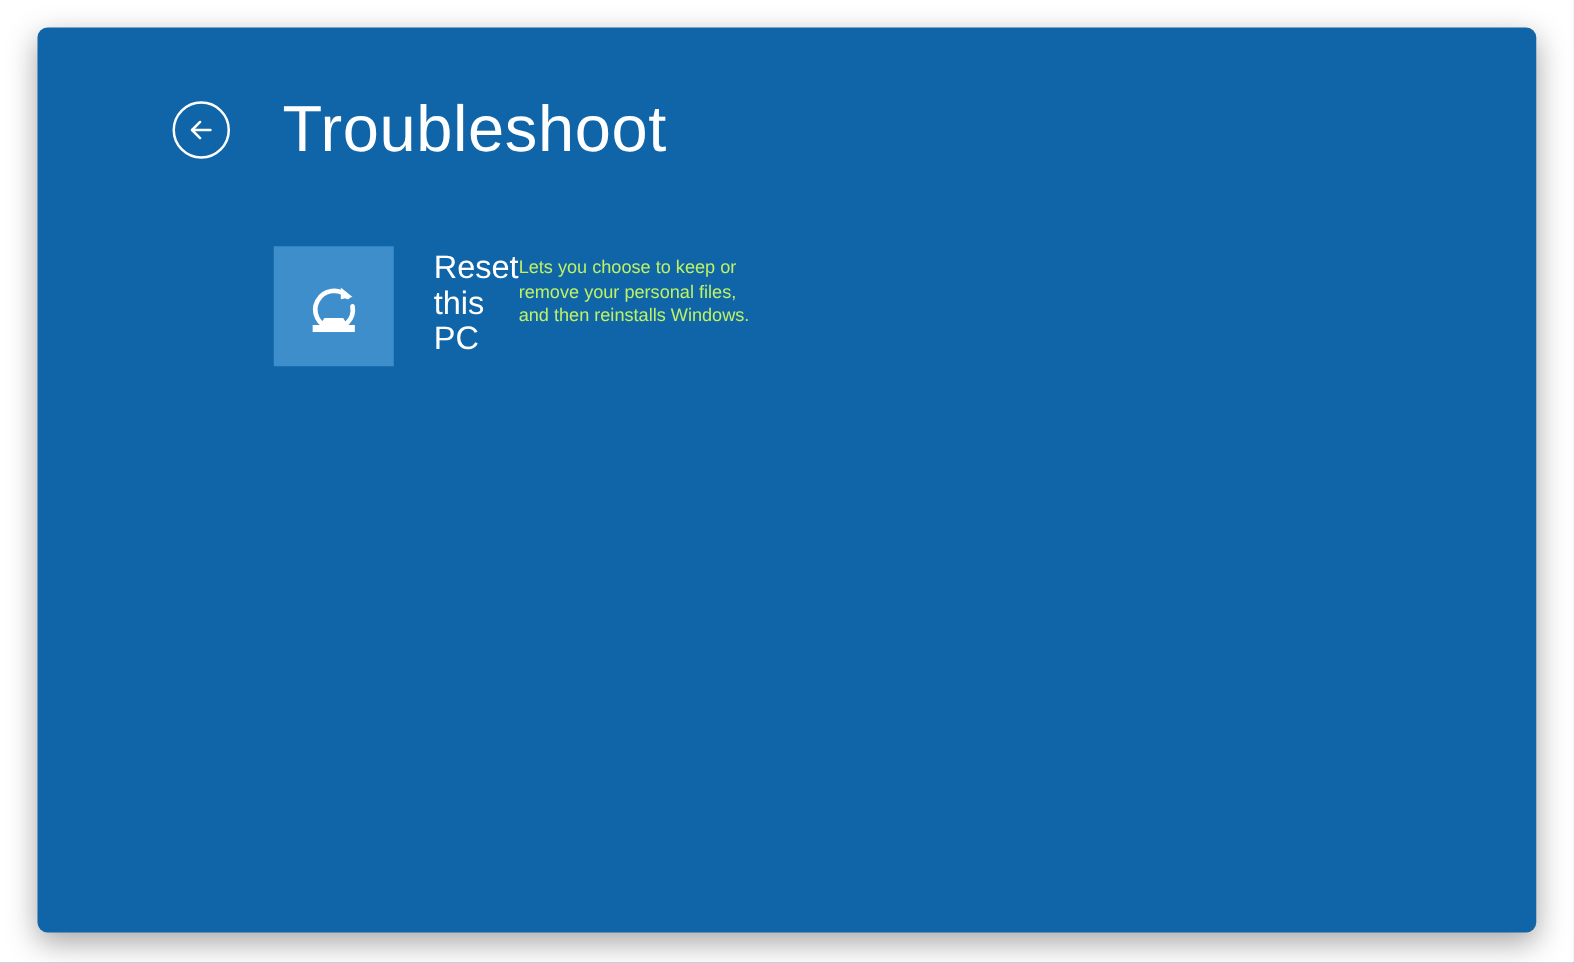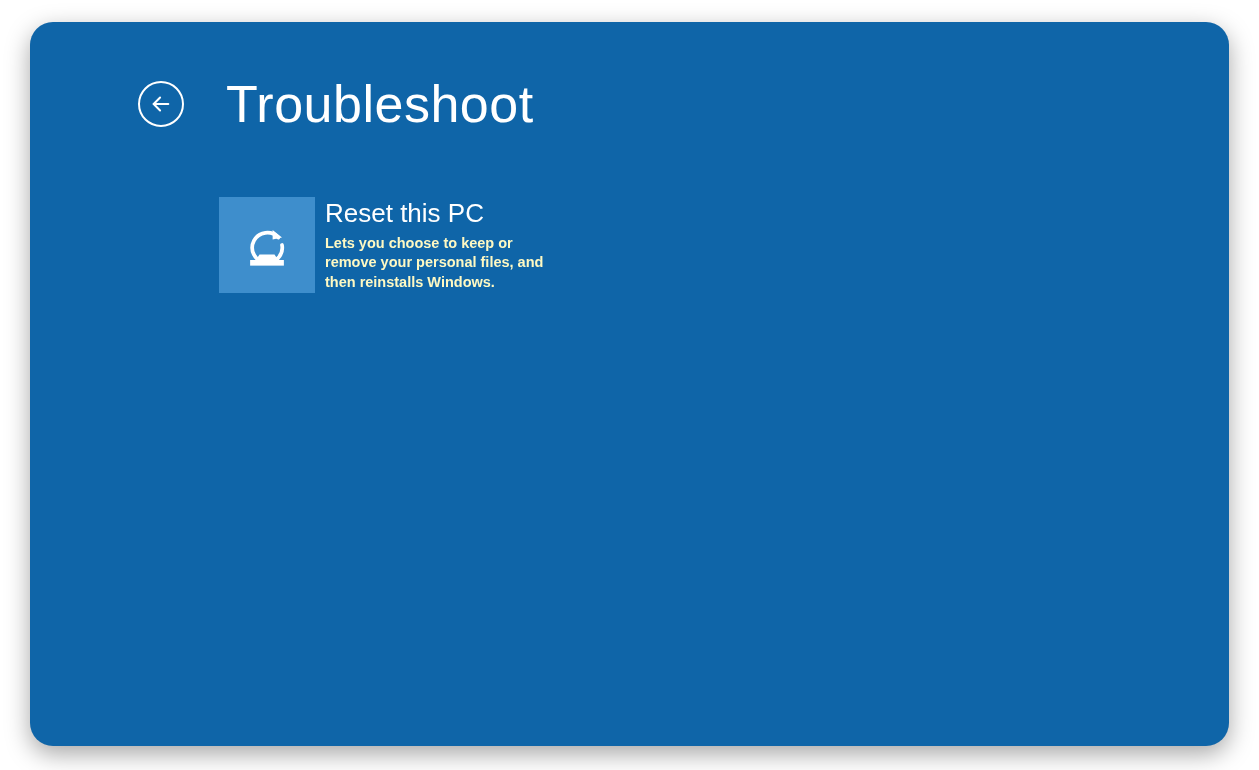--- a/index.html
+++ b/index.html
@@ -11,21 +11,21 @@
     font-family: "Segoe UI Light", "Segoe UI", Arial, sans-serif;
     font-weight: 300;
   }
   .frame {
     position: absolute;
     left: 30px;
     top: 22px;
     width: 1199px;
     height: 724px;
     background: #0f65a8;
-    border-radius: 23px;
+    border-radius: 8px;
     box-shadow: 0 8px 24px rgba(0,0,0,0.35);
     color: #ffffff;
     overflow: hidden;
   }
   .header {
     position: absolute;
     left: 108px;
     top: 56px;
     display: flex;
     align-items: center;
@@ -71,37 +71,37 @@
   .tile-icon {
     width: 96px;
     height: 96px;
     background: #3e8ecc;
     flex: 0 0 auto;
     display: flex;
     align-items: center;
     justify-content: center;
   }
   .tile-text {
-    margin-left: 10px;
+    margin-left: 32px;
     display: flex;
-    flex-direction: column;
+    flex-direction: row;
     padding-top: 2px;
   }
   .tile-title {
     font-size: 26px;
     font-weight: 300;
     line-height: 1.1;
   }
   .tile-desc {
     font-size: 14.5px;
-    font-weight: 700;
+    font-weight: 400;
     line-height: 1.35;
     margin-top: 6px;
     max-width: 235px;
-    color: #fef9c3;
+    color: #bef264;
   }
 </style>
 </head>
 <body>
 
 <div class="frame">
 
   <div class="header">
     <div class="back-btn">
       <span>

